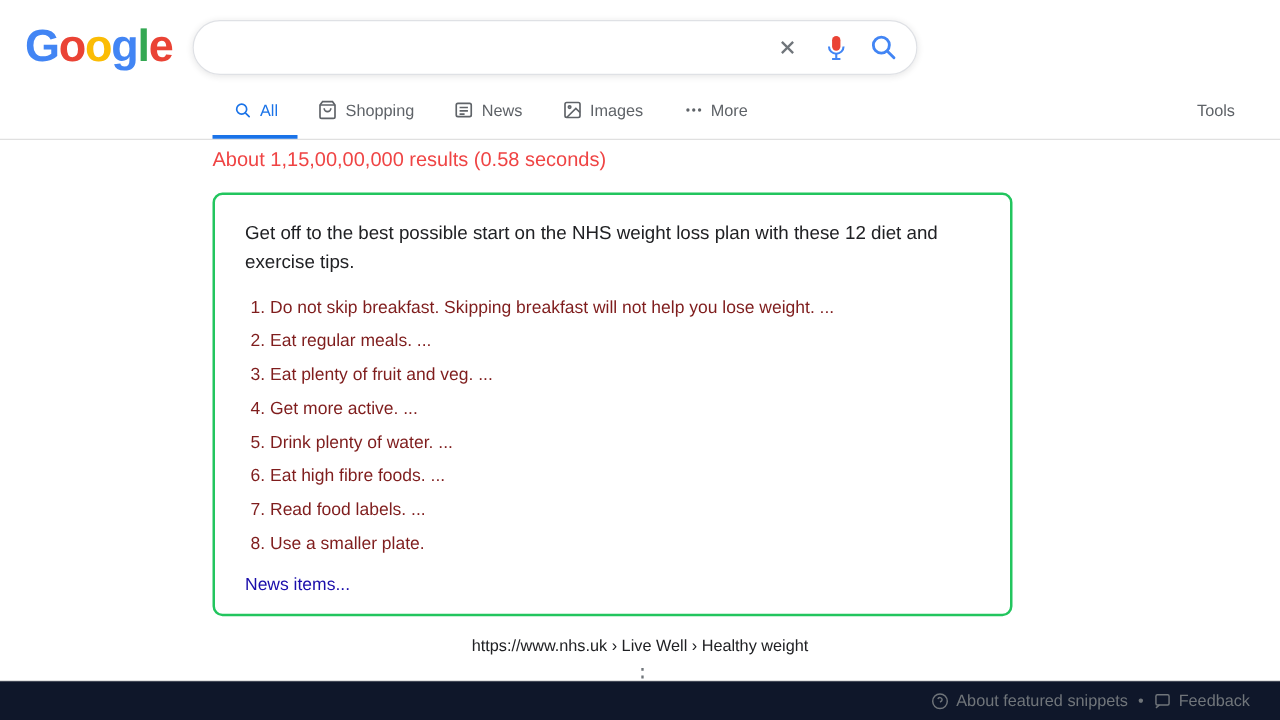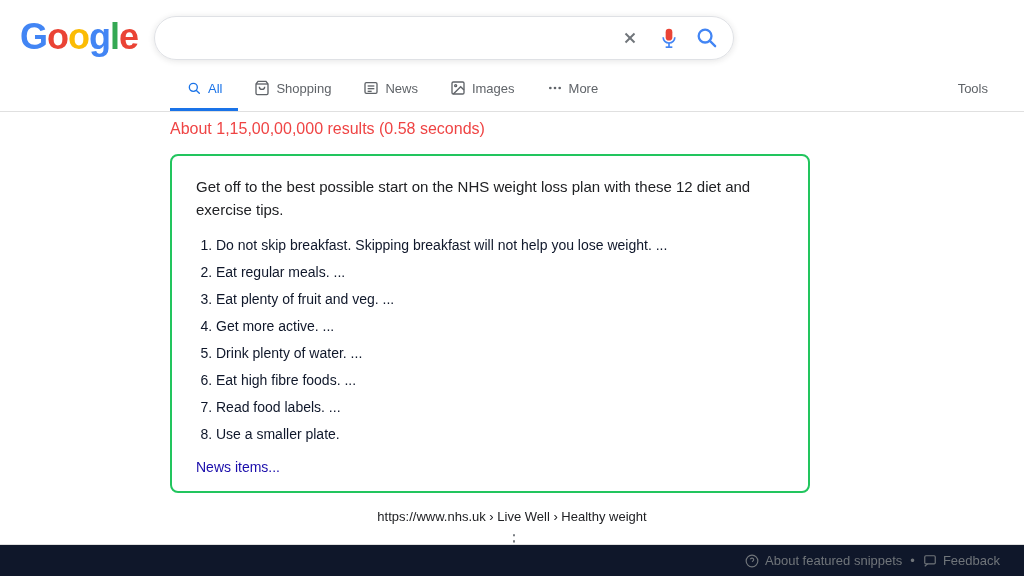--- a/index.html
+++ b/index.html
@@ -154,21 +154,21 @@
       margin-bottom: 14px;
     }
 
     .snippet-list {
       padding-left: 20px;
       margin-bottom: 14px;
     }
 
     .snippet-list li {
       font-size: 14px;
-      color: #0f172a;
+      color: #7f1d1d;
       margin-bottom: 6px;
       line-height: 1.5;
     }
 
     .more-items-link {
       color: #1a0dab;
       font-size: 14px;
       text-decoration: none;
       cursor: pointer;
     }

